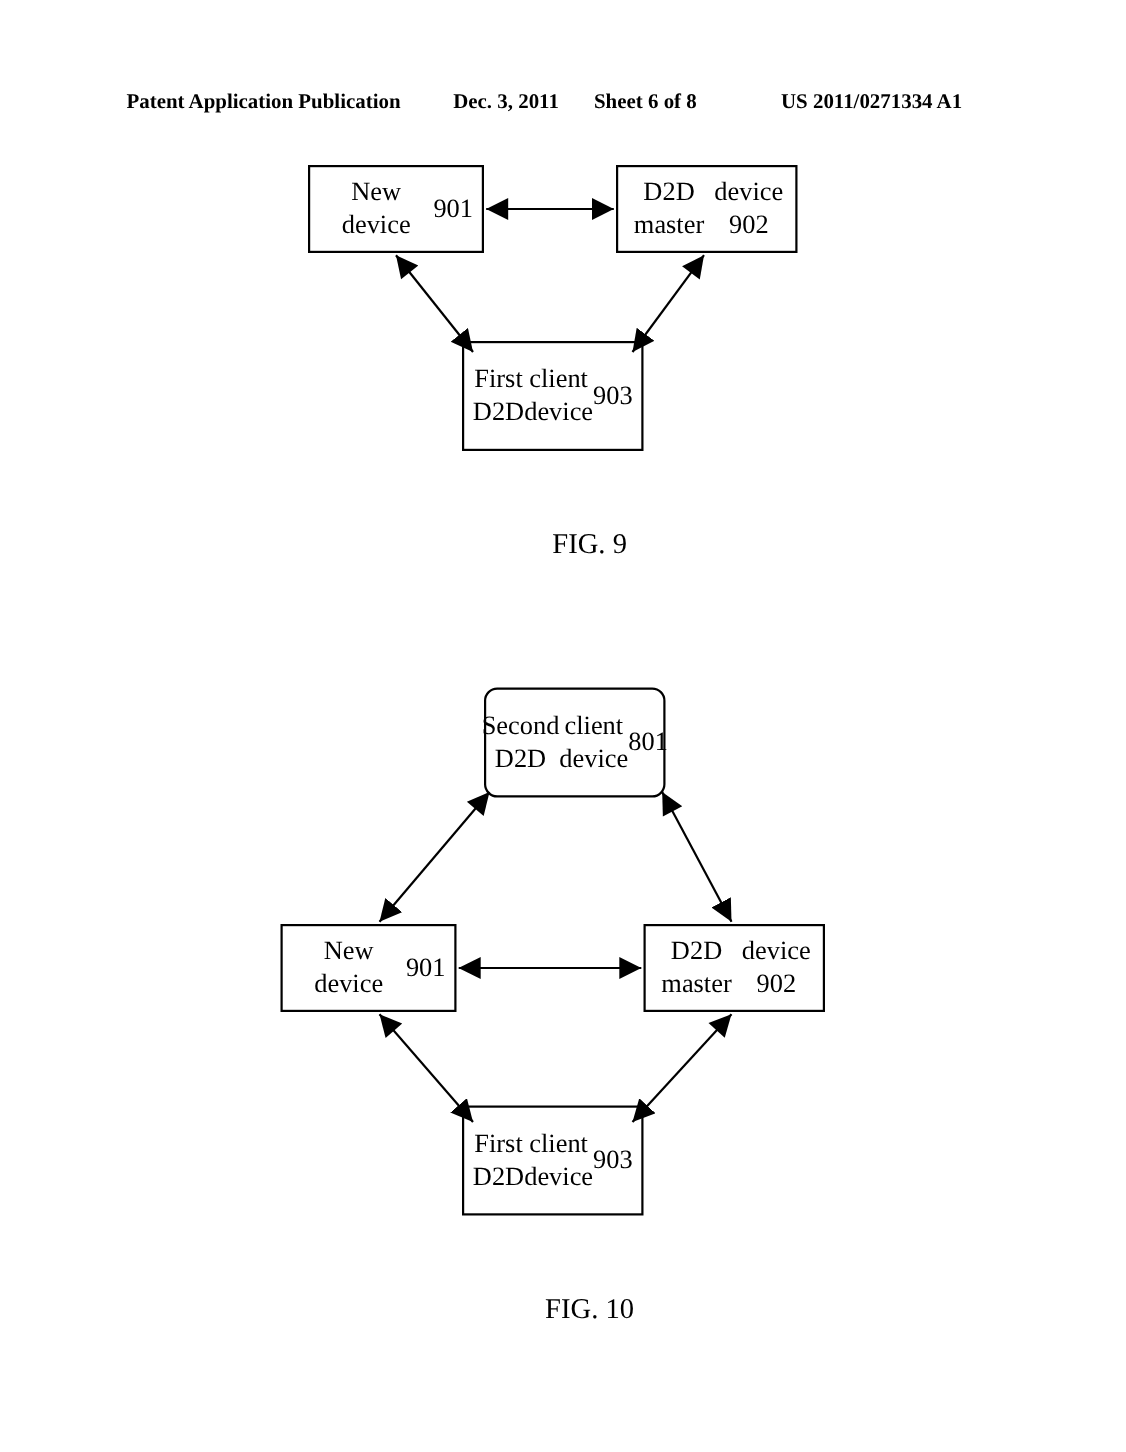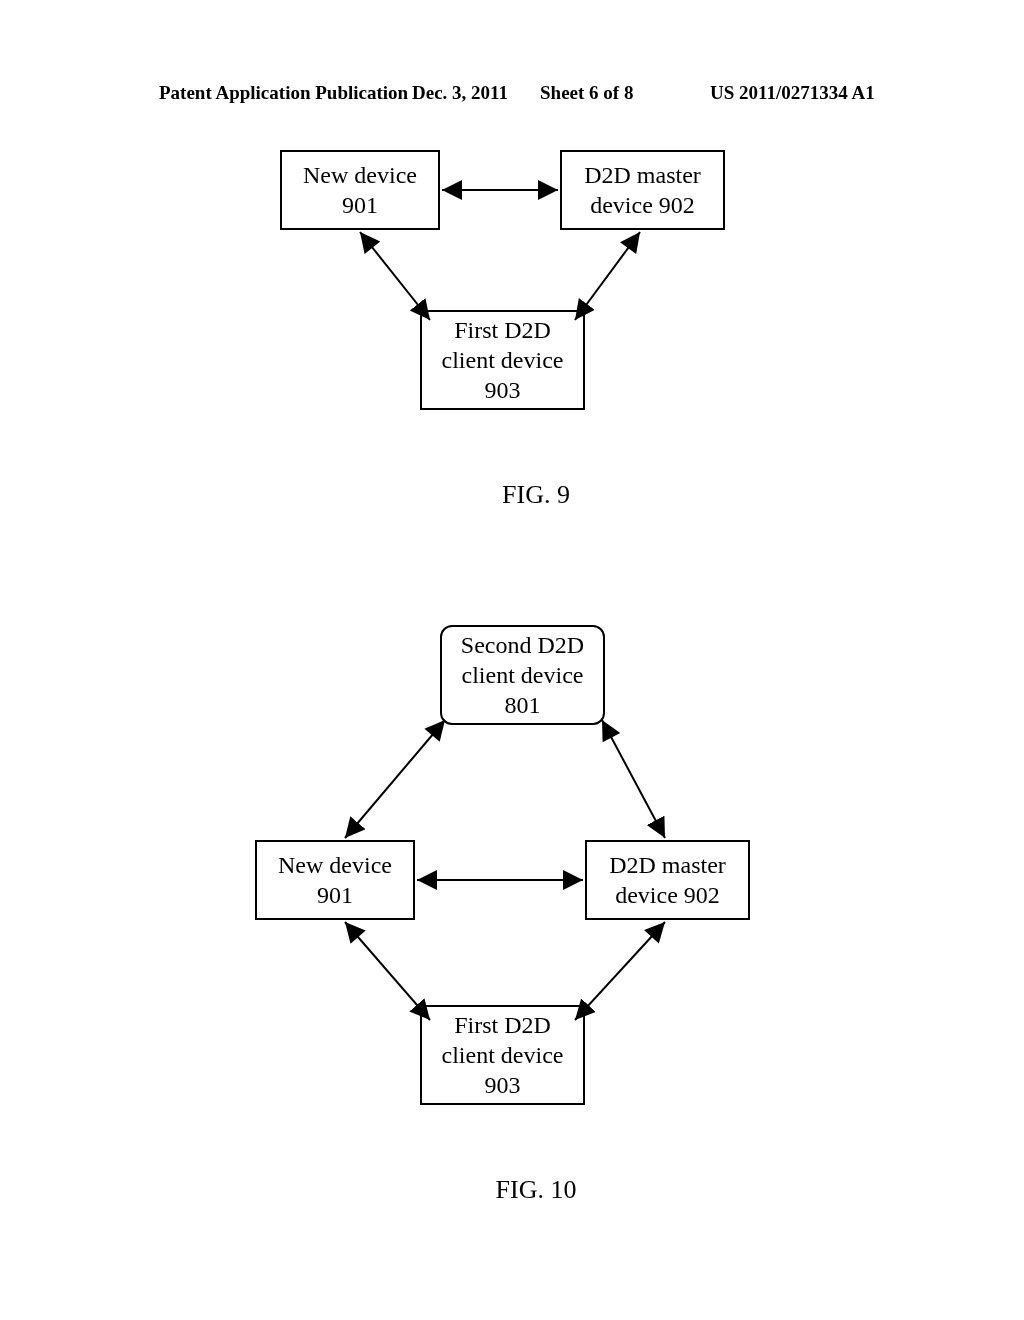--- a/index.html
+++ b/index.html
@@ -19,21 +19,20 @@
     position: absolute;
     top: 82px;
     left: 0;
     width: 100%;
     font-size: 19px;
     font-weight: bold;
   }
   .header-left {
     position: absolute;
     left: 115px;
-    margin-left: 44px;
   }
   .header-mid {
     position: absolute;
     left: 412px;
   }
   .header-right {
     position: absolute;
     left: 710px;
     text-align: center;
   }
@@ -43,21 +42,21 @@
     width: 1024px;
   }
   .box {
     position: absolute;
     border: 2px solid #000;
     background: #fff;
     text-align: center;
     font-size: 24px;
     line-height: 1.25;
     display: flex;
-    flex-direction: column;
+    flex-direction: row;
     justify-content: center;
     align-items: center;
     padding: 4px 8px;
   }
   .fig-label {
     position: absolute;
     font-size: 26px;
     width: 100%;
     text-align: center;
     margin-left: 24px;

